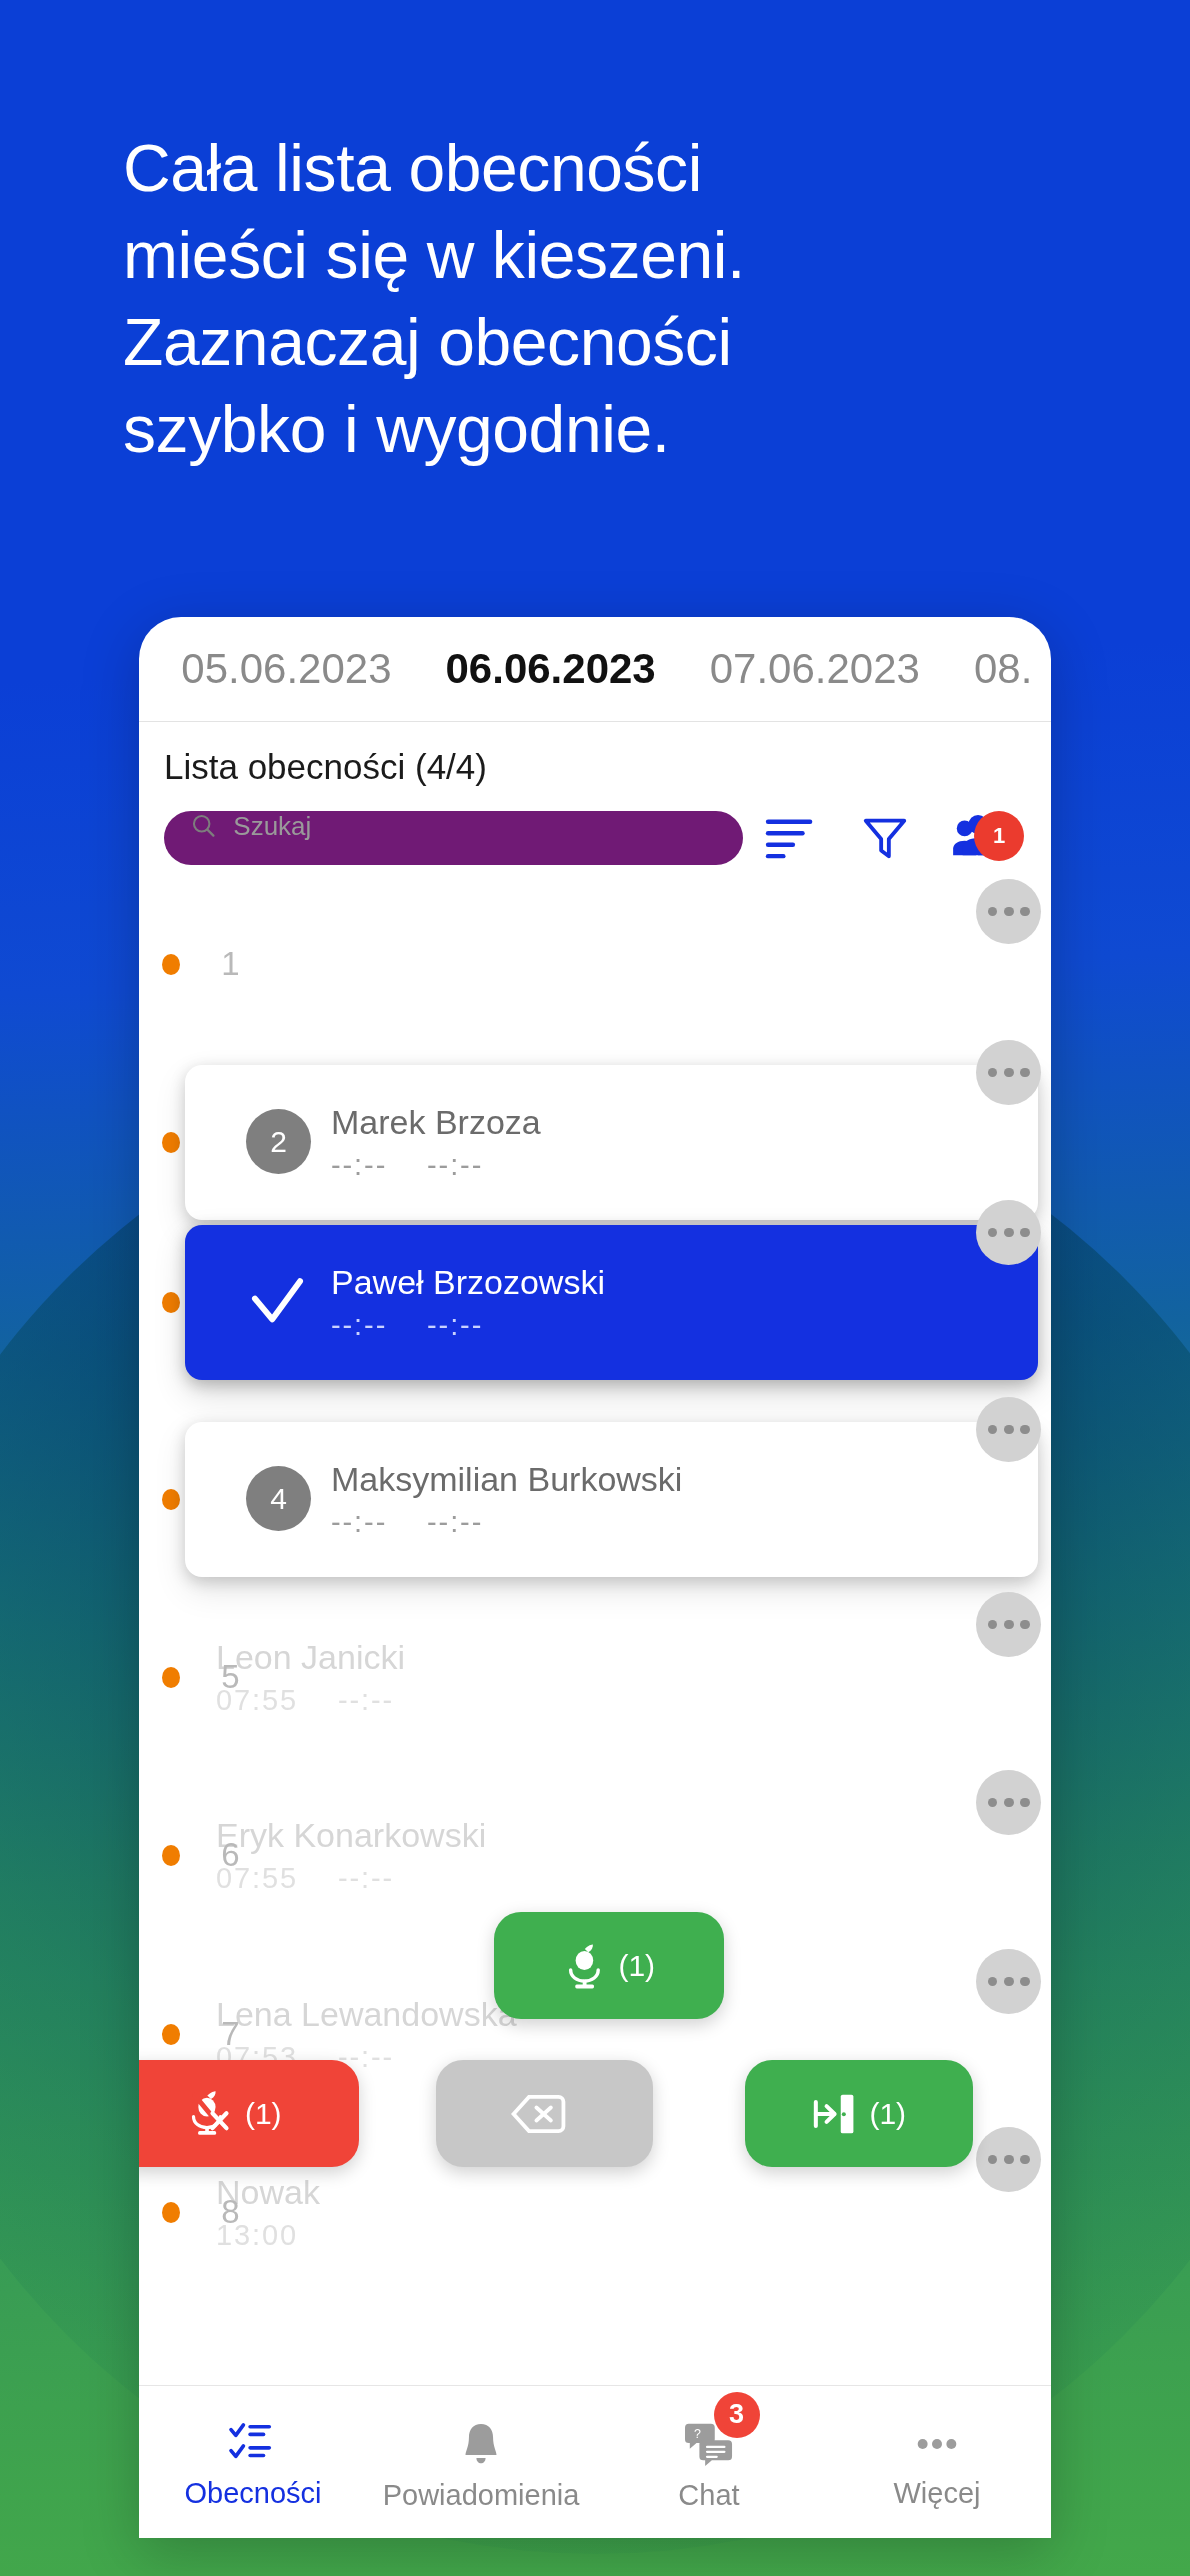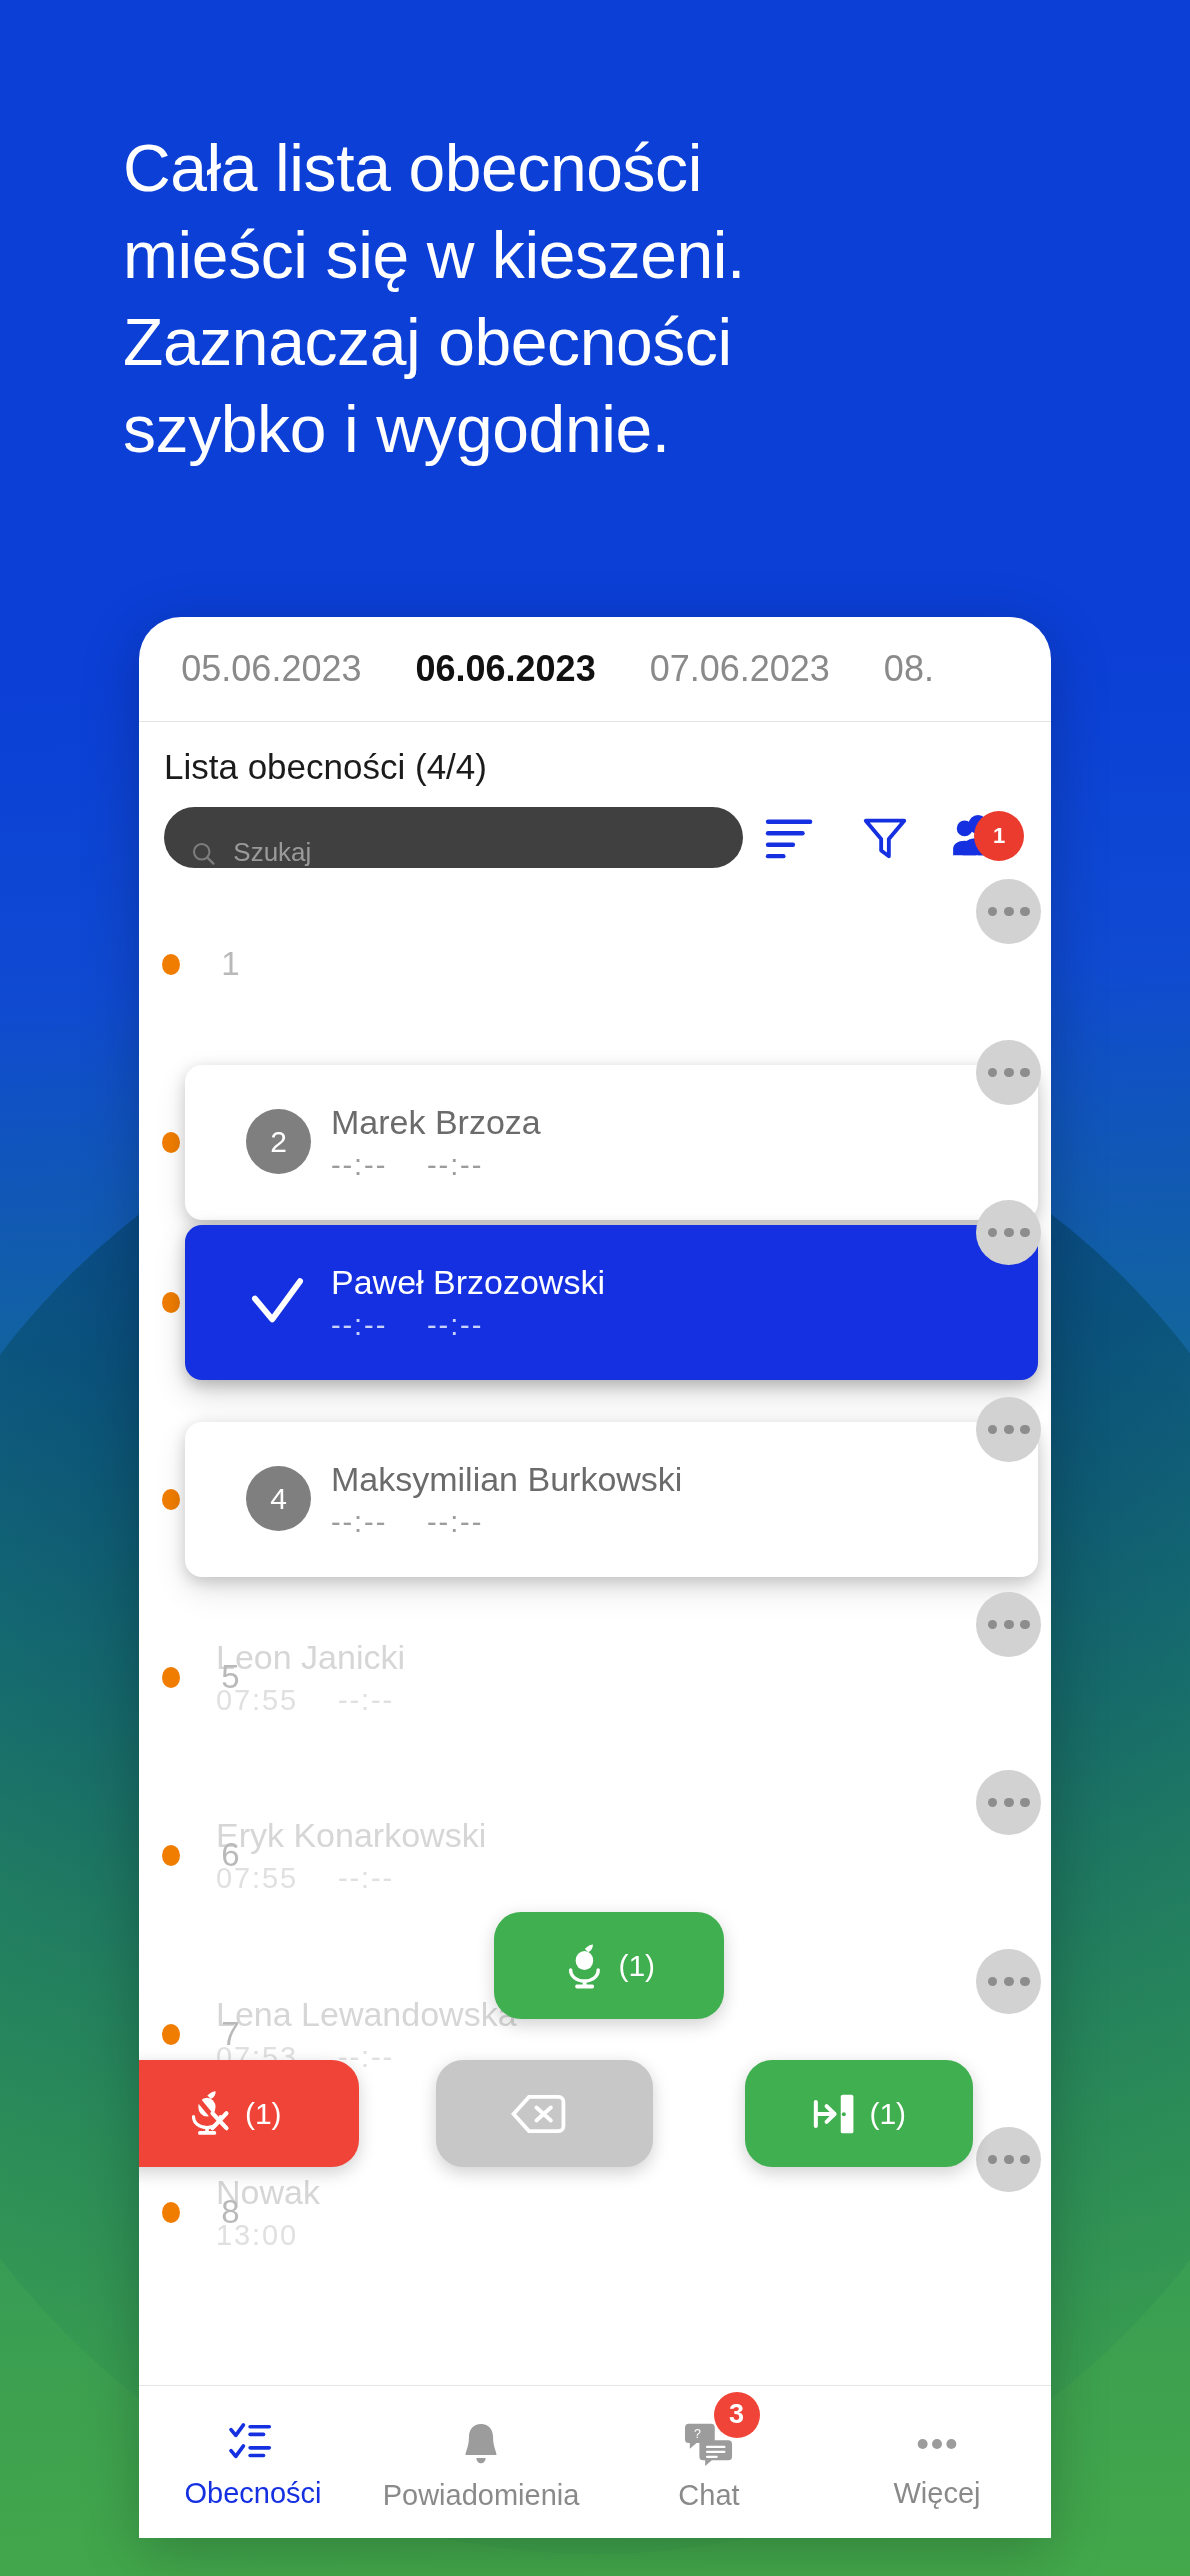--- a/index.html
+++ b/index.html
@@ -70,21 +70,21 @@
   .date-strip {
     display:flex;
     align-items:center;
     height:105px;
     padding:0 7.7px 0 15.3px;
     border-bottom:1px solid #e3e3e3;
     position:relative;
     overflow:hidden;
   }
   .date-item {
-    font-size:36px;
+    font-size:42px;
     color:#8a8a8a;
     white-space:nowrap;
     padding:0 27px;
     flex:0 0 auto;
   }
   .date-item.active { color:#111; font-weight:700; }
 
   
   .list-title {
     padding:25px 25px 13.4px 25px;
@@ -94,24 +94,24 @@
 
   
   .search-row {
     display:flex; align-items:center;
     padding:0 23px 0 25px;
     height:75px;
     gap:0;
   }
   .search-box {
     flex:0 0 579px;
-    height:61px;
-    background:#404040;
+    height:54px;
+    background:#701a75;
     border-radius:31px;
-    display:flex; align-items:flex-end;
+    display:flex; align-items:flex-start;
     padding-left:25px;
     gap:15.3px;
   }
   .search-ph { font-size:26px; color:#9a9a9a; }
   .tool { flex:1 1 auto; display:flex; align-items:center; justify-content:center; position:relative; }
   .badge-red {
     position:absolute;
     background:#eb3b2e;
     color:#fff;
     border-radius:50%;

